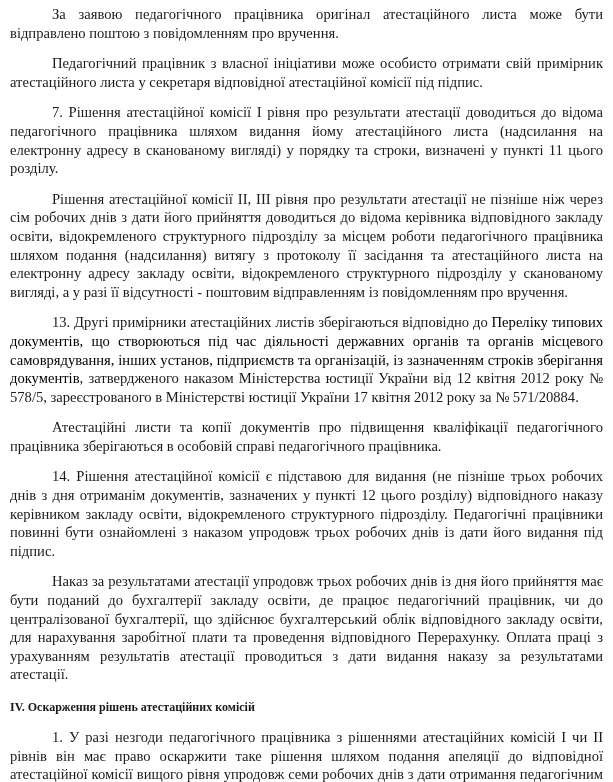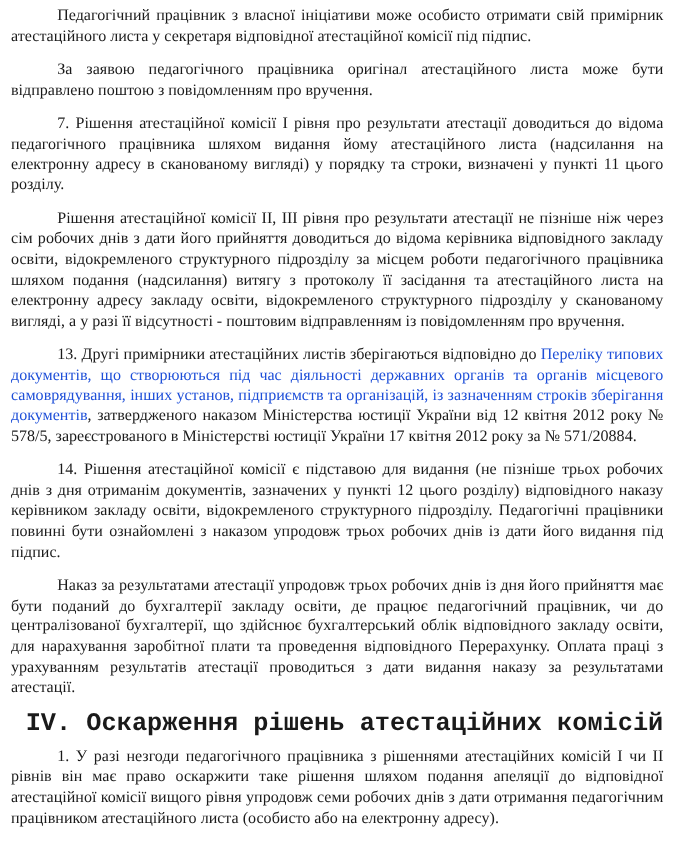--- a/index.html
+++ b/index.html
@@ -12,38 +12,38 @@
     padding: 5px 10px 0 10px;
     box-sizing: border-box;
     width: 613px;
   }
   .p {
     text-align: justify;
     text-indent: 42px;
     margin: 0 0 12px 0;
   }
   .h {
-    text-align: right;
+    text-align: left;
     font-weight: bold;
-    font-size: 23px;
+    font-size: 12px;
     line-height: 22px;
     margin: 4px 0 10px 0;
-    font-family: Liberation Mono, monospace;
   }
-  a.link { color: #1d4ed8; text-decoration: none; }
+  a.link { color: #000000; text-decoration: none; }
 </style>
 </head>
 <body>
 
 <div class="doc">
+  <p class="p">За заявою педагогічного працівника оригінал атестаційного листа може бути відправлено поштою з повідомленням про вручення.</p>
   <p class="p">Педагогічний працівник з власної ініціативи може особисто отримати свій примірник атестаційного листа у секретаря відповідної атестаційної комісії під підпис.</p>
-  <p class="p">За заявою педагогічного працівника оригінал атестаційного листа може бути відправлено поштою з повідомленням про вручення.</p>
   <p class="p">7. Рішення атестаційної комісії І рівня про результати атестації доводиться до відома педагогічного працівника шляхом видання йому атестаційного листа (надсилання на електронну адресу в сканованому вигляді) у порядку та строки, визначені у пункті 11 цього розділу.</p>
   <p class="p">Рішення атестаційної комісії ІІ, ІІІ рівня про результати атестації не пізніше ніж через сім робочих днів з дати його прийняття доводиться до відома керівника відповідного закладу освіти, відокремленого структурного підрозділу за місцем роботи педагогічного працівника шляхом подання (надсилання) витягу з протоколу її засідання та атестаційного листа на електронну адресу закладу освіти, відокремленого структурного підрозділу у сканованому вигляді, а у разі її відсутності - поштовим відправленням із повідомленням про вручення.</p>
   <p class="p"><span>13. Другі примірники атестаційних листів зберігаються відповідно до </span><a class="link" href="#">Переліку типових документів, що створюються під час діяльності державних органів та органів місцевого самоврядування, інших установ, підприємств та організацій, із зазначенням строків зберігання документів</a><span>, затвердженого наказом Міністерства юстиції України від 12 квітня 2012 року № 578/5, зареєстрованого в Міністерстві юстиції України 17 квітня 2012 року за № 571/20884.</span></p>
+  <p class="p">Атестаційні листи та копії документів про підвищення кваліфікації педагогічного працівника зберігаються в особовій справі педагогічного працівника.</p>
   <p class="p">14. Рішення атестаційної комісії є підставою для видання (не пізніше трьох робочих днів з дня отриманім документів, зазначених у пункті 12 цього розділу) відповідного наказу керівником закладу освіти, відокремленого структурного підрозділу. Педагогічні працівники повинні бути ознайомлені з наказом упродовж трьох робочих днів із дати його видання під підпис.</p>
   <p class="p">Наказ за результатами атестації упродовж трьох робочих днів із дня його прийняття має бути поданий до бухгалтерії закладу освіти, де працює педагогічний працівник, чи до централізованої бухгалтерії, що здійснює бухгалтерський облік відповідного закладу освіти, для нарахування заробітної плати та проведення відповідного Перерахунку. Оплата праці з урахуванням результатів атестації проводиться з дати видання наказу за результатами атестації.</p>
 
   <div class="h">IV. Оскарження рішень атестаційних комісій</div>
 
   <p class="p">1. У разі незгоди педагогічного працівника з рішеннями атестаційних комісій І чи ІІ рівнів він має право оскаржити таке рішення шляхом подання апеляції до відповідної атестаційної комісії вищого рівня упродовж семи робочих днів з дати отримання педагогічним працівником атестаційного листа (особисто або на електронну адресу).</p>
 
 </div>
 
 </body></html>

